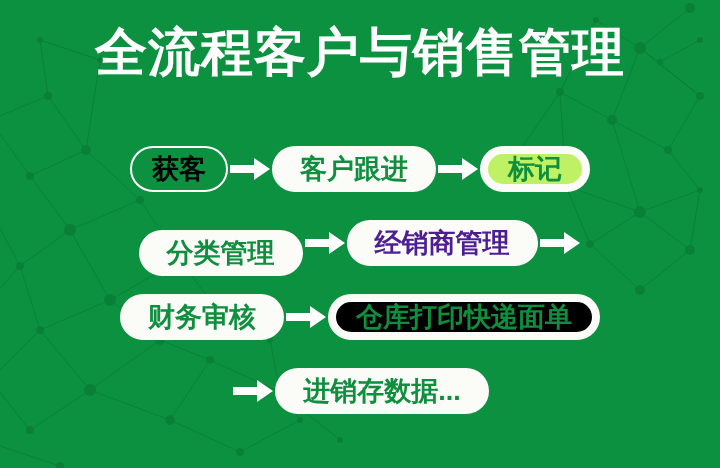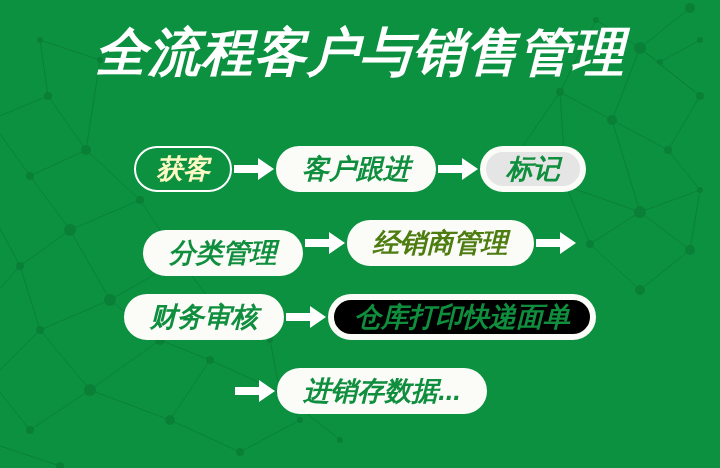--- a/index.html
+++ b/index.html
@@ -6,21 +6,21 @@
   body{
     width:720px;height:468px;overflow:hidden;
     background:#0b9140;
     font-family:"Liberation Sans","DejaVu Sans",sans-serif;
   }
   #banner{
     position:relative;width:720px;height:468px;overflow:hidden;
     background:#0b9140;
   }
   #net{position:absolute;inset:0;width:720px;height:468px;pointer-events:none;}
-  #content{position:relative;z-index:5;width:720px;height:337px;font-style:italic;}
+  #content{position:relative;z-index:5;width:720px;height:337px;}
 
   
   .title{
     position:absolute;left:0;top:22px;width:720px;
     text-align:center;color:#ffffff;
     font-size:52px;line-height:60px;font-weight:bold;
     letter-spacing:1px;
     font-family:"Liberation Sans","DejaVu Sans",sans-serif;
     white-space:nowrap;
   }
@@ -36,21 +36,21 @@
   
   .pill{
     height:46px;border-radius:23px;
     display:flex;align-items:center;justify-content:center;
     padding:0 20px;box-sizing:border-box;
     font-size:27px;font-weight:bold;line-height:1;
     white-space:nowrap;
   }
   .pill.filled{
     background:#fbfbf8;color:#0f8f3e;
-    border:6px solid #4c1d95;
+    border:8px solid #4c1d95;
   }
   .pill.outline{
     background:transparent;color:#ffffff;
     border:2px solid #ffffff;
   }
 
   
   .arrow{
     width:44px;height:46px;flex:0 0 44px;
     display:flex;align-items:center;justify-content:center;
@@ -139,43 +139,43 @@
     </g>
   </svg>
 
   <div id="content">
 
     <div class="title" style="color: rgb(255, 255, 255);">全流程客户与销售管理</div>
 
     <div class="rows">
 
       <div class="row r1">
-        <div class="pill outline" style="color: #fef9c3; border-color: rgb(255, 255, 255);">获客</div>
+        <div class="pill outline" style="color: #000000; border-color: rgb(255, 255, 255);">获客</div>
         <div class="arrow">
           <svg width="40" height="24" viewBox="0 0 40 24">
               <path d="M0 8 H24 V1 L40 12 L24 23 V16 H0 Z" fill="#ffffff"></path>
             </svg>
         </div>
         <div class="pill filled" style="background: rgb(251, 251, 248); border-color: rgb(251, 251, 248); color: rgb(15, 143, 62);">客户跟进</div>
         <div class="arrow">
           <svg width="40" height="24" viewBox="0 0 40 24">
               <path d="M0 8 H24 V1 L40 12 L24 23 V16 H0 Z" fill="#ffffff"></path>
             </svg>
         </div>
-        <div class="pill filled" style="background: #e5e5e5; border-color: rgb(251, 251, 248); color: rgb(15, 143, 62);">标记</div>
+        <div class="pill filled" style="background: #bef264; border-color: rgb(251, 251, 248); color: rgb(15, 143, 62);">标记</div>
       </div>
 
       <div class="row r2">
         <div class="pill filled" style="background: rgb(251, 251, 248); border-color: rgb(251, 251, 248); color: rgb(15, 143, 62); margin-top: 20px;">分类管理</div>
         <div class="arrow">
           <svg width="40" height="24" viewBox="0 0 40 24">
               <path d="M0 8 H24 V1 L40 12 L24 23 V16 H0 Z" fill="#ffffff"></path>
             </svg>
         </div>
-        <div class="pill filled" style="background: rgb(251, 251, 248); border-color: rgb(251, 251, 248); color: #4d7c0f;">经销商管理</div>
+        <div class="pill filled" style="background: rgb(251, 251, 248); border-color: rgb(251, 251, 248); color: #4c1d95;">经销商管理</div>
         <div class="arrow">
           <svg width="40" height="24" viewBox="0 0 40 24">
               <path d="M0 8 H24 V1 L40 12 L24 23 V16 H0 Z" fill="#ffffff"></path>
             </svg>
         </div>
       </div>
 
       <div class="row r3">
         <div class="pill filled" style="background: rgb(251, 251, 248); border-color: rgb(251, 251, 248); color: rgb(15, 143, 62); text-align: center;">财务审核</div>
         <div class="arrow">

